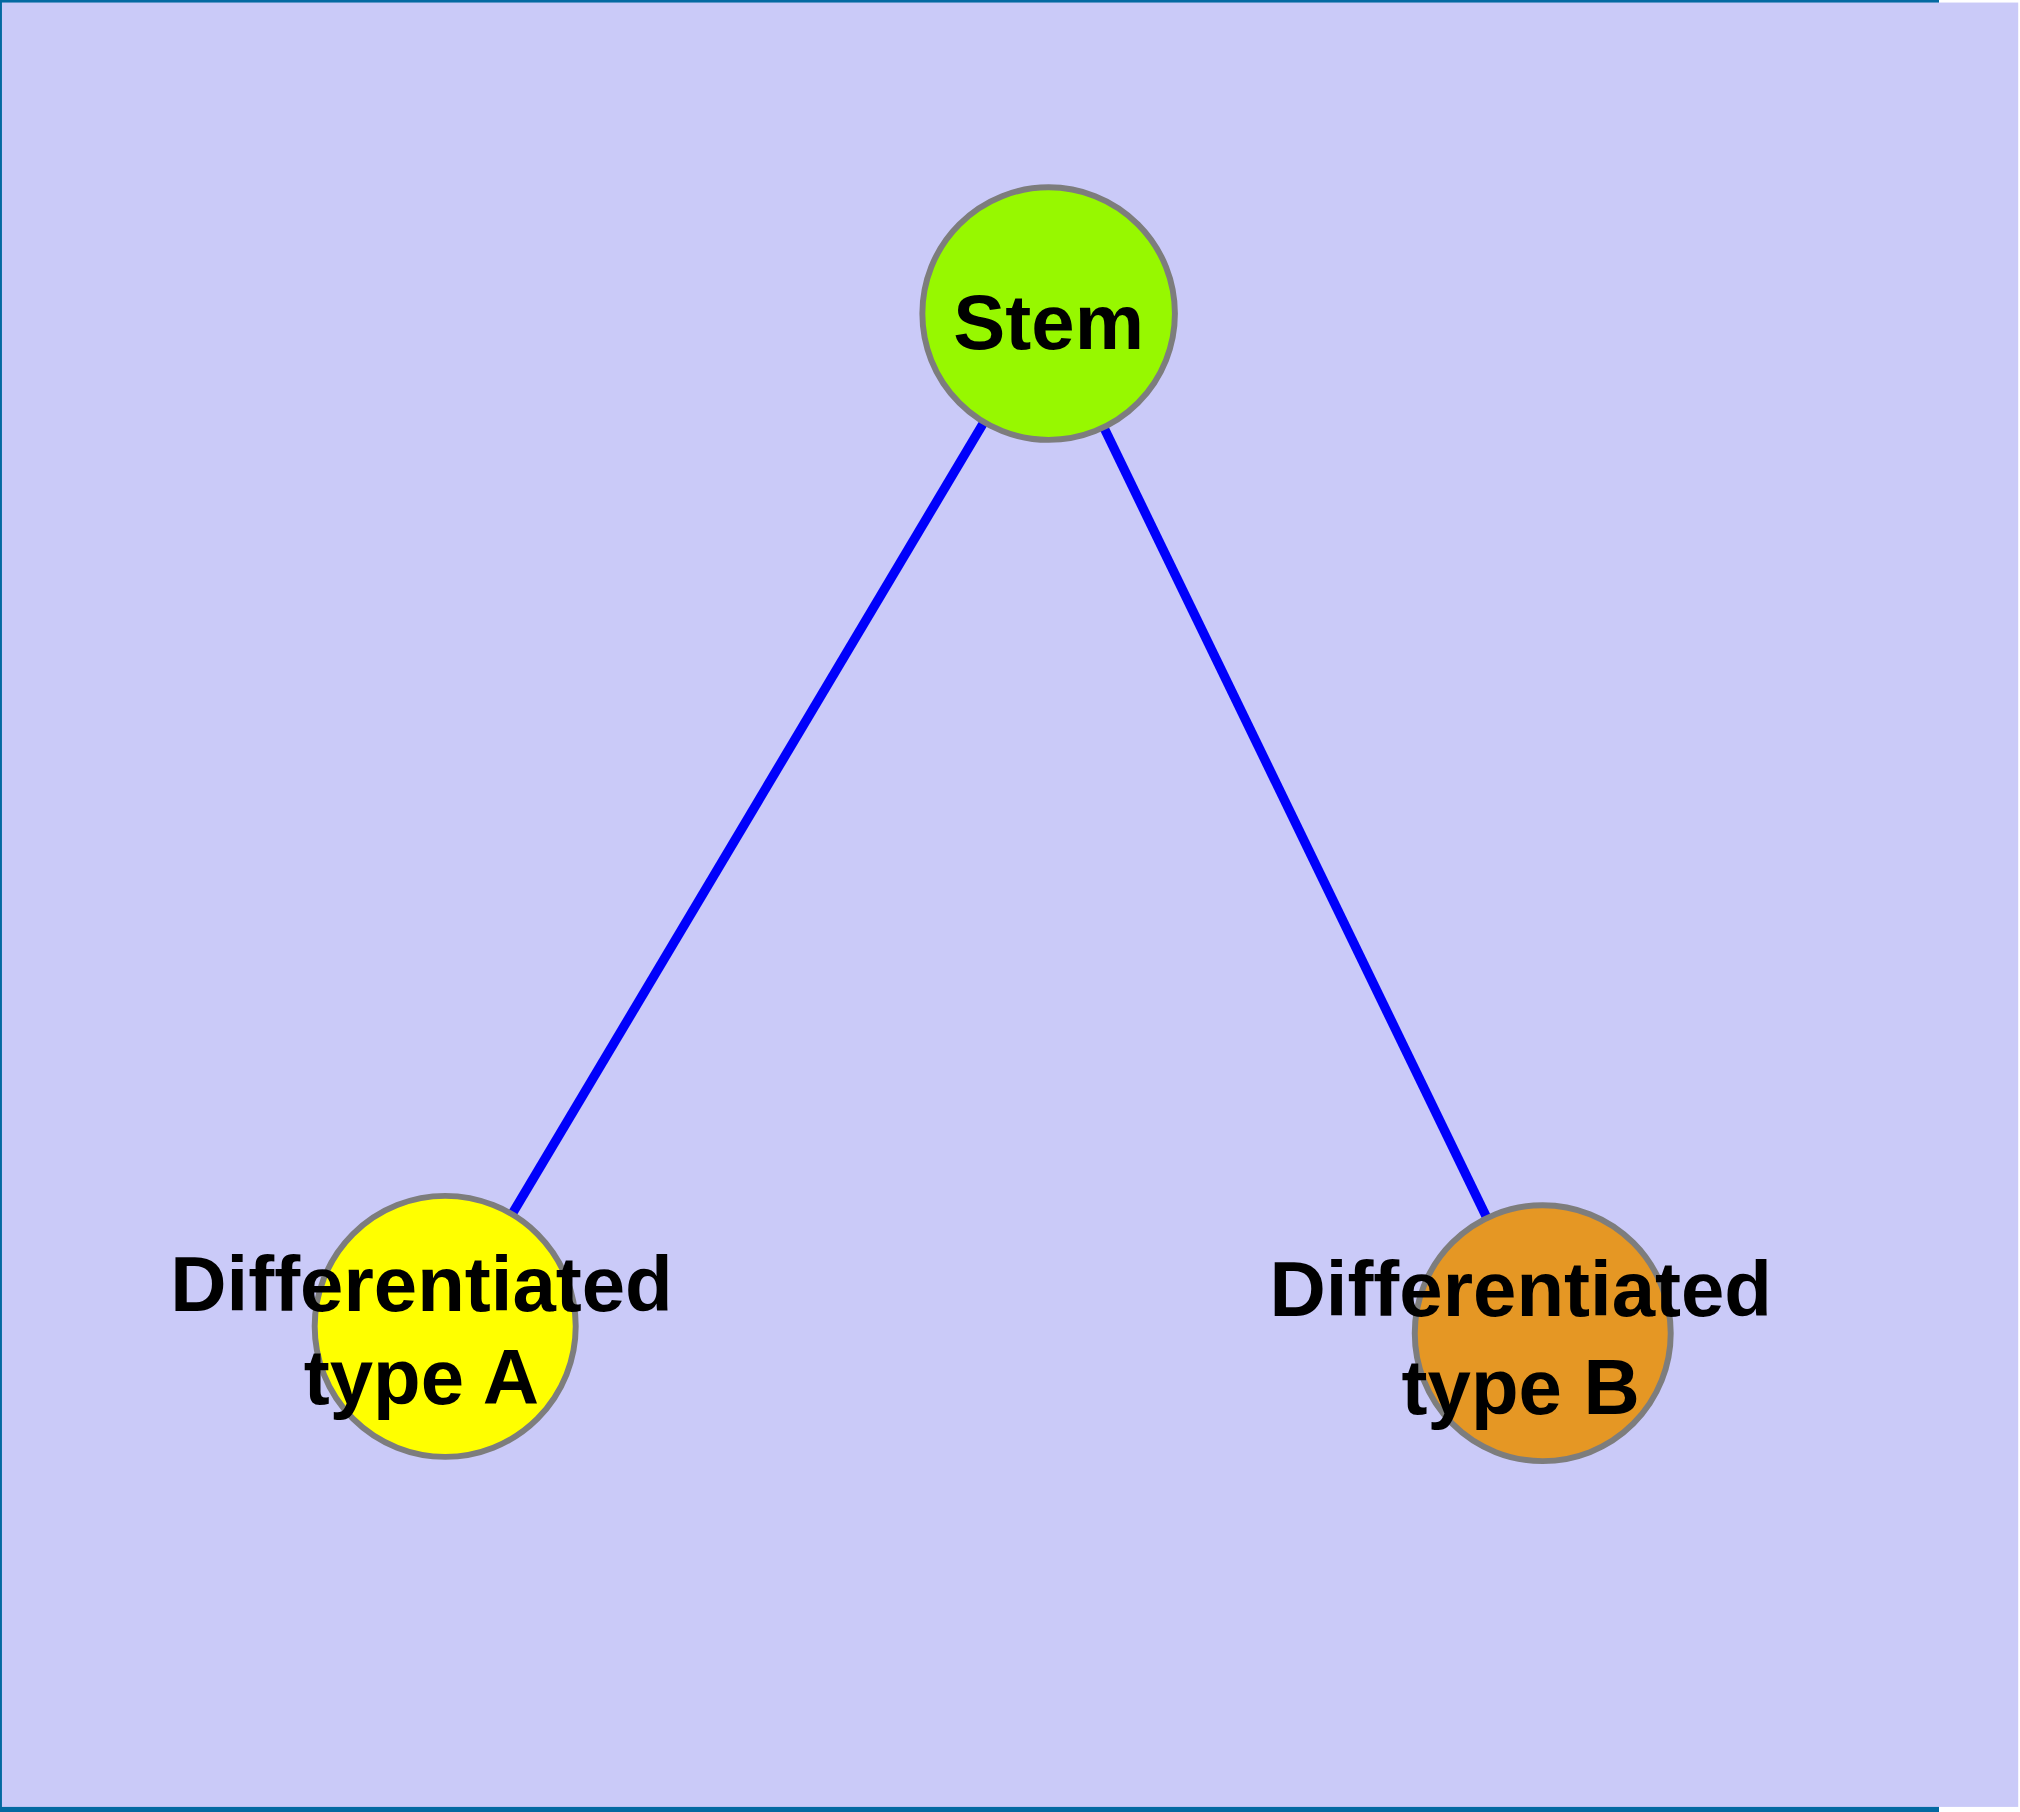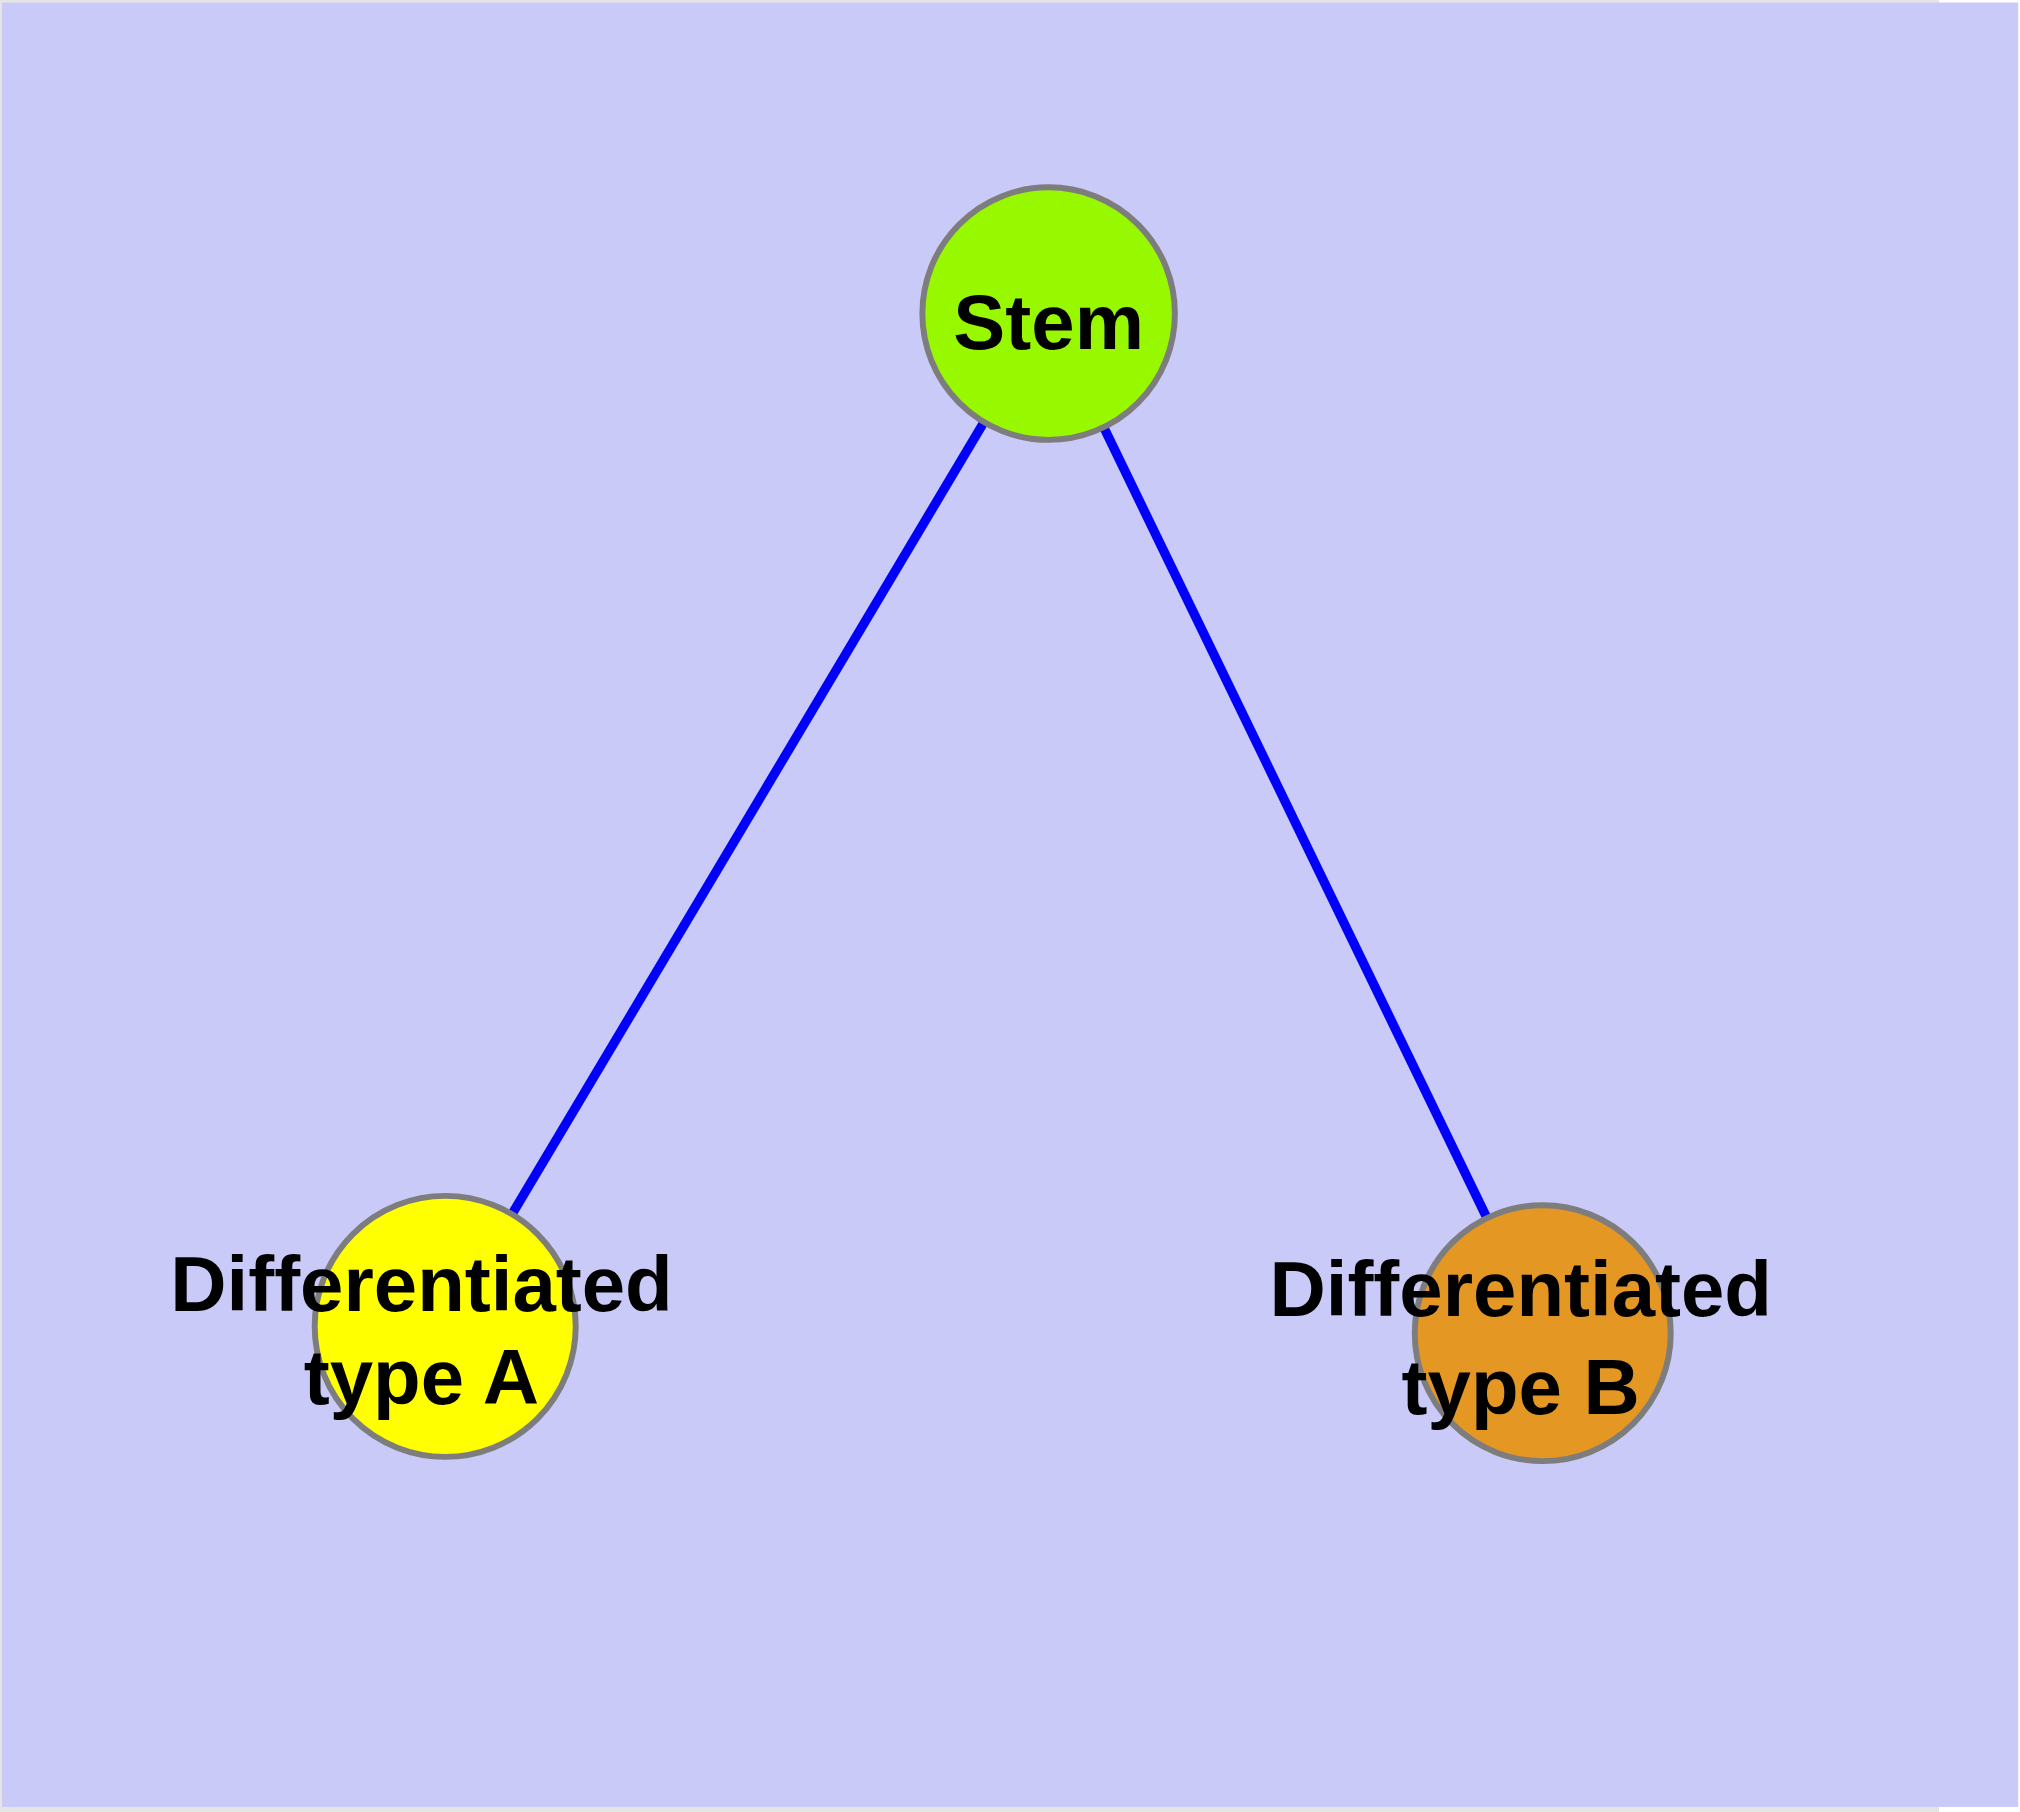--- a/index.html
+++ b/index.html
@@ -7,21 +7,21 @@
     padding: 0;
     background: #ffffff;
     width: 2021px;
     height: 1812px;
     overflow: hidden;
   }
   .stage {
     position: relative;
     width: 1939px;
     height: 1812px;
-    background: #e5e5e5; 
+    background: #0369a1; 
   }
   svg.graph {
     display: block;
     position: absolute;
     left: 0;
     top: 0;
   }
   .node-label {
     font-family: "Liberation Sans", sans-serif;
     font-weight: bold;

